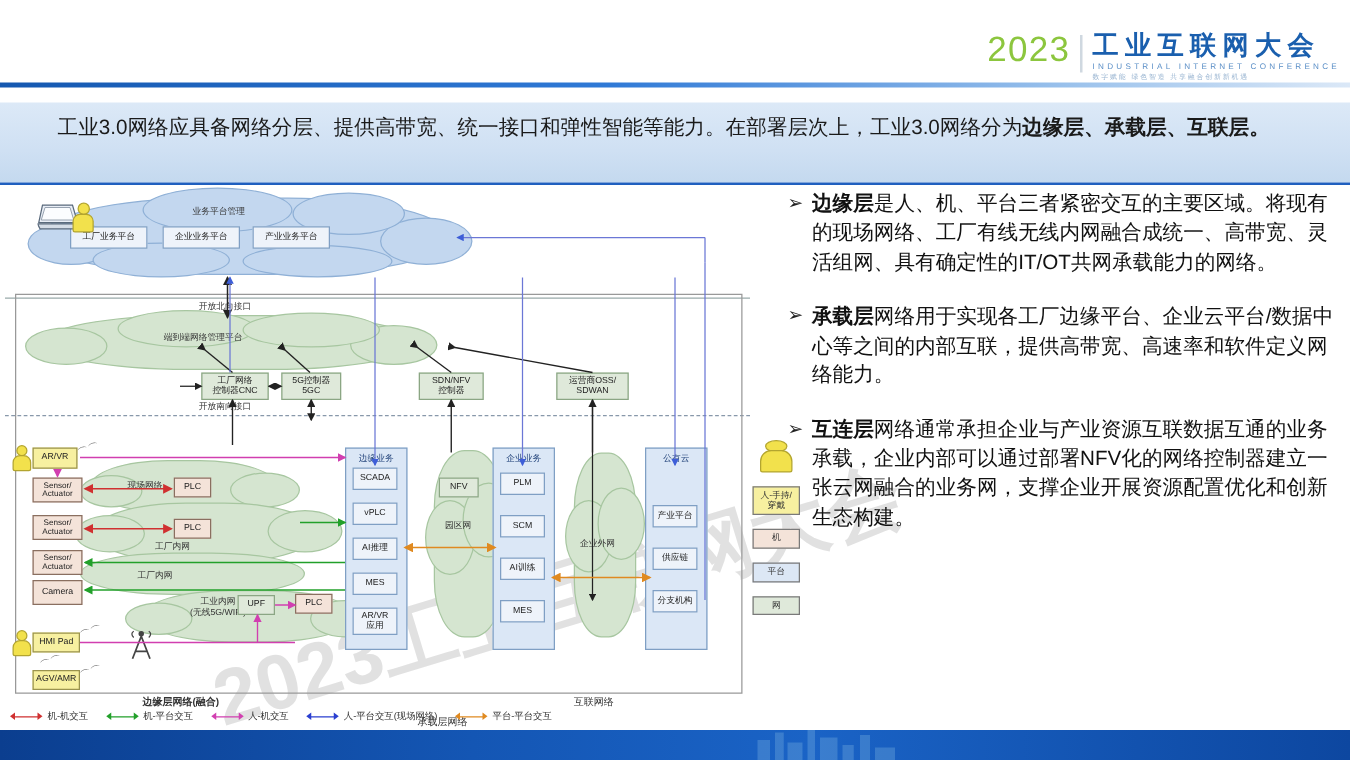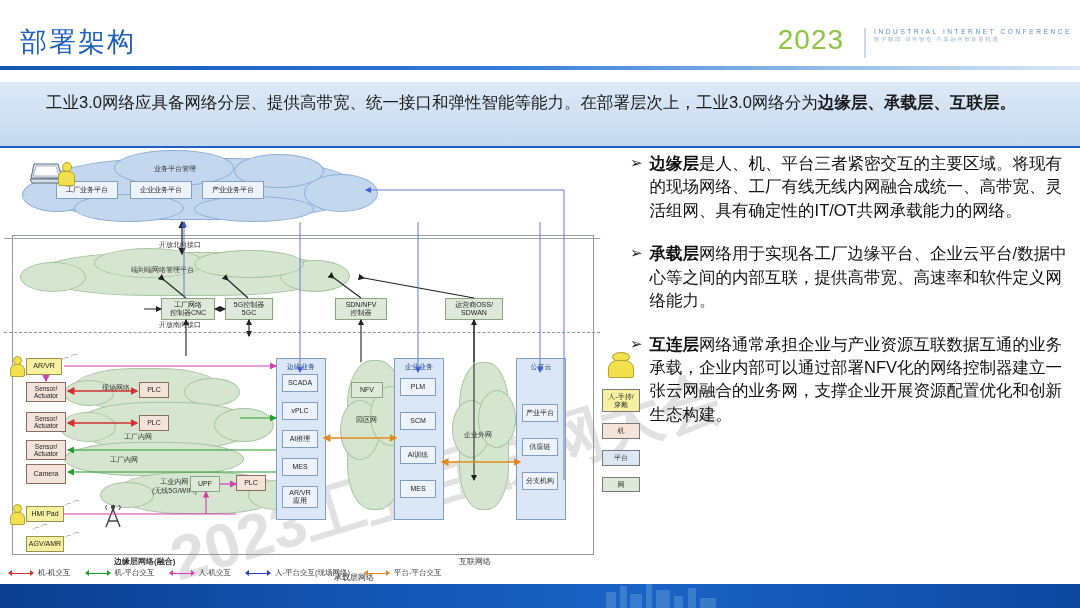--- a/index.html
+++ b/index.html
@@ -10,21 +10,21 @@
   }
 
   
   #header{position:absolute;left:0;top:0;width:1080px;height:84px;background:#fff;}
   #page-title{position:absolute;left:20px;top:24px;font-size:27px;color:#1f5fbf;letter-spacing:2px;font-weight:400;}
   #title-rule{position:absolute;left:0;top:66px;width:1080px;height:4px;
     background:linear-gradient(90deg,#1558b0 0%,#2f79d6 45%,#9dc3ec 80%,#dbe8f7 100%);}
 
   
   #logo{position:absolute;right:8px;top:26px;display:flex;align-items:flex-start;}
-  #logo-year{font-size:28px;color:#8cc63e;letter-spacing:1px;line-height:1;font-weight:400;padding-right:20px;}
+  #logo-year{font-size:28px;color:#8cc63e;letter-spacing:1px;line-height:1;font-weight:400;padding-right:8px;}
   #logo-div{width:2px;height:30px;background:#cfd8e0;margin-right:8px;margin-top:2px;}
   #logo-right{display:flex;flex-direction:column;}
   #logo-cn{font-size:21px;color:#1a5fae;letter-spacing:5px;line-height:1.05;font-weight:bold;}
   #logo-en{font-size:6.5px;color:#5b8fc7;letter-spacing:2.6px;margin-top:2px;}
   #logo-sub{font-size:5.5px;color:#9bb6d2;letter-spacing:1.5px;margin-top:1px;}
 
   
   #lead{position:absolute;left:0;top:82px;width:1080px;height:64px;
     background:linear-gradient(180deg,#dce9f7 0%,#cfe0f3 60%,#c4d9ef 100%);
     border-bottom:2px solid #1f5fbf;}
@@ -100,25 +100,25 @@
   
   #bottombar{position:absolute;left:0;top:584px;width:1080px;height:24px;
     background:linear-gradient(90deg,#0b3e8f 0%,#1456b4 35%,#1a63c6 60%,#0d47a0 100%);
     overflow:hidden;}
   #bottombar .sky{position:absolute;left:600px;top:-6px;width:200px;height:30px;opacity:.55;}
 </style>
 </head>
 <body>
 
 <div id="header">
-  <div id="page-title">部署架构</div>
   <div id="logo">
     <div id="logo-year">2023</div>
     <div id="logo-div"></div>
     <div id="logo-right">
+      <div id="logo-cn">工业互联网大会</div>
       <div id="logo-en">INDUSTRIAL INTERNET CONFERENCE</div>
       <div id="logo-sub">数字赋能 绿色智造 共享融合创新新机遇</div>
     </div>
   </div>
   <div id="title-rule"></div>
 </div>
 
 <div id="lead">
   <p><span>工业3.0网络应具备网络分层、提供高带宽、统一接口和弹性智能等能力。在部署层次上，工业3.0网络分为</span><b>边缘层、承载层、互联层。</b></p>
 </div>

